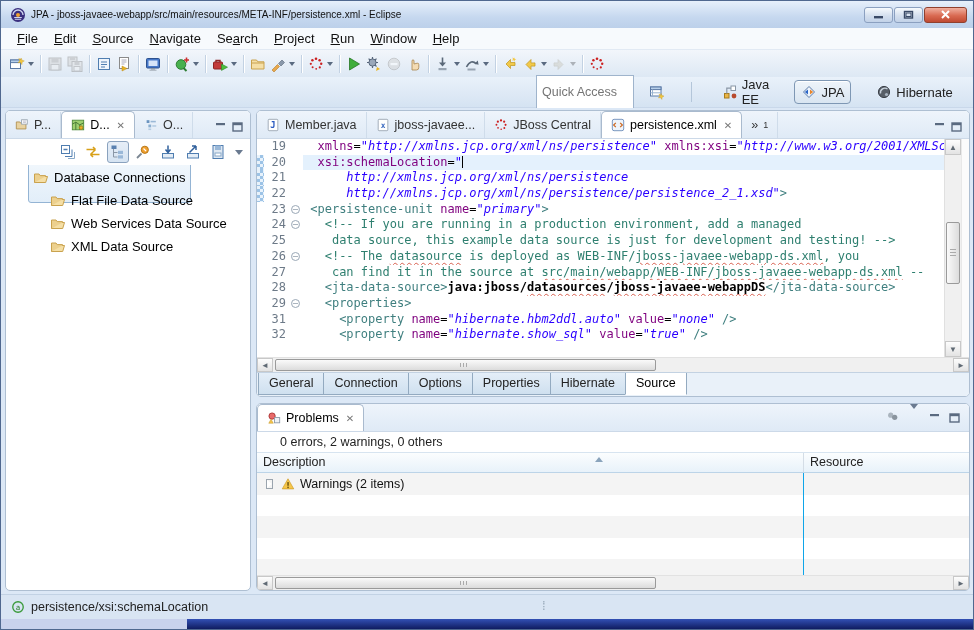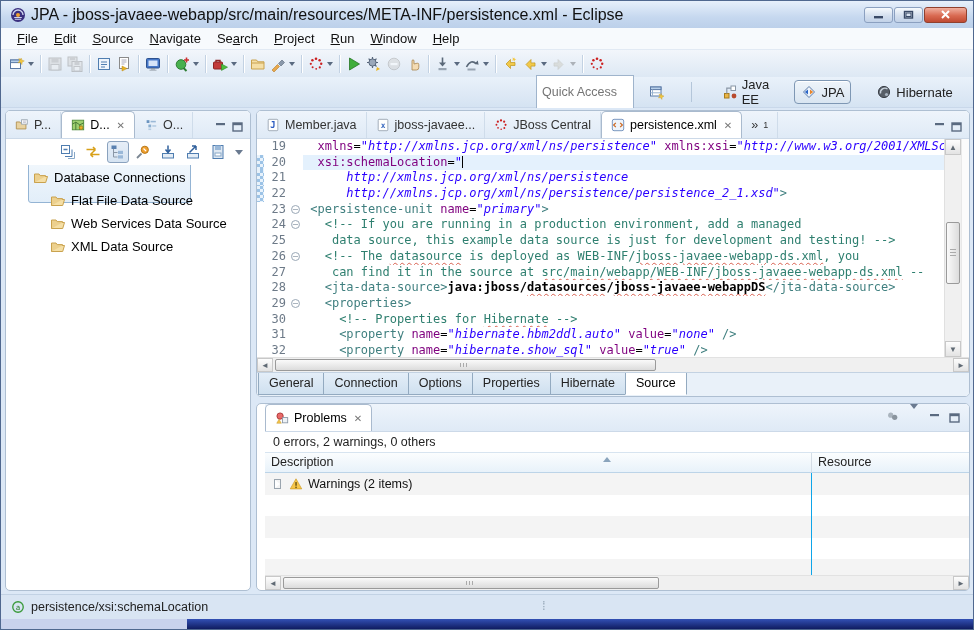--- a/index.html
+++ b/index.html
@@ -5,21 +5,21 @@
   * { margin:0; padding:0; box-sizing:border-box; }
   html,body { width:974px; height:630px; font-family:"Liberation Sans",sans-serif; }
   body { background:#8ea6c8; overflow:hidden; }
   .win { width:974px; height:630px; display:flex; flex-direction:column;
          border:1px solid #50688f; box-shadow: inset 0 0 0 4px #b9cdeb; background:#dce8f6; }
 
   
   .titlebar { height:27px; display:flex; align-items:center; padding:0 6px 0 9px;
               background:linear-gradient(#e7f0fb,#c6d8ef 60%,#bcd0ea); flex:0 0 auto; }
   .app-icon { width:16px; height:16px; margin-right:5px; flex:0 0 auto; }
-  .title-text { font-size:16px; color:#111; flex:1 1 auto; white-space:nowrap; overflow:hidden; }
+  .title-text { font-size:10px; color:#111; flex:1 1 auto; white-space:nowrap; overflow:hidden; }
   .winbtns { display:flex; gap:1px; }
   .wbtn { width:29px; height:16px; border:1px solid #8ba0c0; border-radius:3px;
           background:linear-gradient(#f7fafd,#d4dfee 55%,#c2d2e8); display:flex; align-items:center; justify-content:center;
           font-size:10px; color:#456; }
   .wbtn.close { width:43px; background:linear-gradient(#f0b0a0,#d96a52 55%,#c04a32); border-color:#90402e; color:#fff; font-weight:bold; }
   .wbtn svg { display:block; }
 
   
   .menubar { height:22px; background:#f7fafd; border-bottom:1px solid #e2eaf4; display:flex; align-items:center; padding-left:8px; flex:0 0 auto;}
   .mitem { font-size:13px; color:#111; padding:2px 8px; cursor:default; }
@@ -113,23 +113,23 @@
             background:linear-gradient(#fafafa,#dcdcdc); }
   .hgrip { position:absolute; top:3px; bottom:3px; left:50%; width:9px; margin-left:-5px;
            background:repeating-linear-gradient(90deg,#aaa 0 1px,transparent 1px 3px); }
 
   
   .btabs { height:24px; flex:0 0 auto; display:flex; align-items:flex-start; background:#e9f1f9; border-top:1px solid #c3d2e2; padding-left:2px; }
   .btab { font-size:12.5px; color:#222; padding:3px 10px 4px; border:1px solid #93aac0; border-top:none; background:linear-gradient(#e4eef8,#cfe0ef); margin-left:-1px; }
   .btab.active { background:#fff; color:#000; border-bottom-color:#fff; }
 
   
-  .pstack { flex:1 1 auto; min-height:0;padding-left:8px; }
+  .pstack { flex:1 1 auto; min-height:0; }
   .ptabrow-right { margin-left:auto; display:flex; align-items:center; gap:7px; padding:0 8px 4px 0; }
-  .psummary { height:20px; font-size:12.5px; color:#222; padding:3px 0 0 8px; flex:0 0 auto; }
+  .psummary { height:20px; font-size:12.5px; color:#222; padding:3px 0 0 8px; flex:0 0 auto;margin-left:15px; }
   .phead { height:21px; display:flex; flex:0 0 auto; background:linear-gradient(#fbfdfe,#e8f2fa); border-top:1px solid #d7e4f0; border-bottom:1px solid #bcd4e8; }
   .pcol { font-size:12.5px; color:#222; padding:2px 6px; position:relative; }
   .pcol.desc { width:547px; border-right:1px solid #d4dde6; }
   .pcol.res { flex:1 1 auto; }
   .sortarr { position:absolute; right:200px; top:4px; width:0; height:0; border-left:4px solid transparent; border-right:4px solid transparent; border-bottom:5px solid #8aa4bc; }
   .prows { flex:1 1 auto; overflow:hidden; }
   .prow { height:21.5px; display:flex; align-items:center; font-size:12.5px; color:#111; }
   .prow .dcell { width:547px; display:flex; align-items:center; gap:5px; padding-left:4px; height:100%; border-right:1px solid #0ea5e9; }
   .prow .rcell { flex:1 1 auto; height:100%; }
   .prow:nth-child(odd) { background:#f4f4f4; }
@@ -714,26 +714,20 @@
                 <span class="fold"></span>
                 <pre class="ct"><span class="sg-pl">   </span><span class="sg-tg">&lt;jta-data-source&gt;</span><span class="sg-tx">java:jboss/</span><span class="sg-tx sq">datasources</span><span class="sg-tx">/</span><span class="sg-tx sq">jboss-javaee-webappDS</span><span class="sg-tg">&lt;/jta-data-source&gt;</span></pre>
               </div>
               <div class="cl">
                 <span class="selcol"></span>
                 <span class="ln">29</span>
                 <span class="fold">
                   <span class="foldm">–</span>
                 </span>
                 <pre class="ct"><span class="sg-pl">   </span><span class="sg-tg">&lt;properties&gt;</span></pre>
-              </div>
-              <div class="cl">
-                <span class="selcol"></span>
-                <span class="ln">30</span>
-                <span class="fold"></span>
-                <pre class="ct"><span class="sg-pl">     </span><span class="sg-cm">&lt;!-- Properties for </span><span class="sg-cm sq">Hibernate</span><span class="sg-cm"> --&gt;</span></pre>
               </div>
               <div class="cl">
                 <span class="selcol"></span>
                 <span class="ln">31</span>
                 <span class="fold"></span>
                 <pre class="ct"><span class="sg-pl">     </span><span class="sg-tg">&lt;property</span><span class="sg-pl"> </span><span class="sg-at">name</span><span class="sg-pl">=</span><span class="sg-va">"hibernate.hbm2ddl.auto"</span><span class="sg-pl"> </span><span class="sg-at">value</span><span class="sg-pl">=</span><span class="sg-va">"none"</span><span class="sg-pl"> </span><span class="sg-tg">/&gt;</span></pre>
               </div>
               <div class="cl">
                 <span class="selcol"></span>
                 <span class="ln">32</span>

